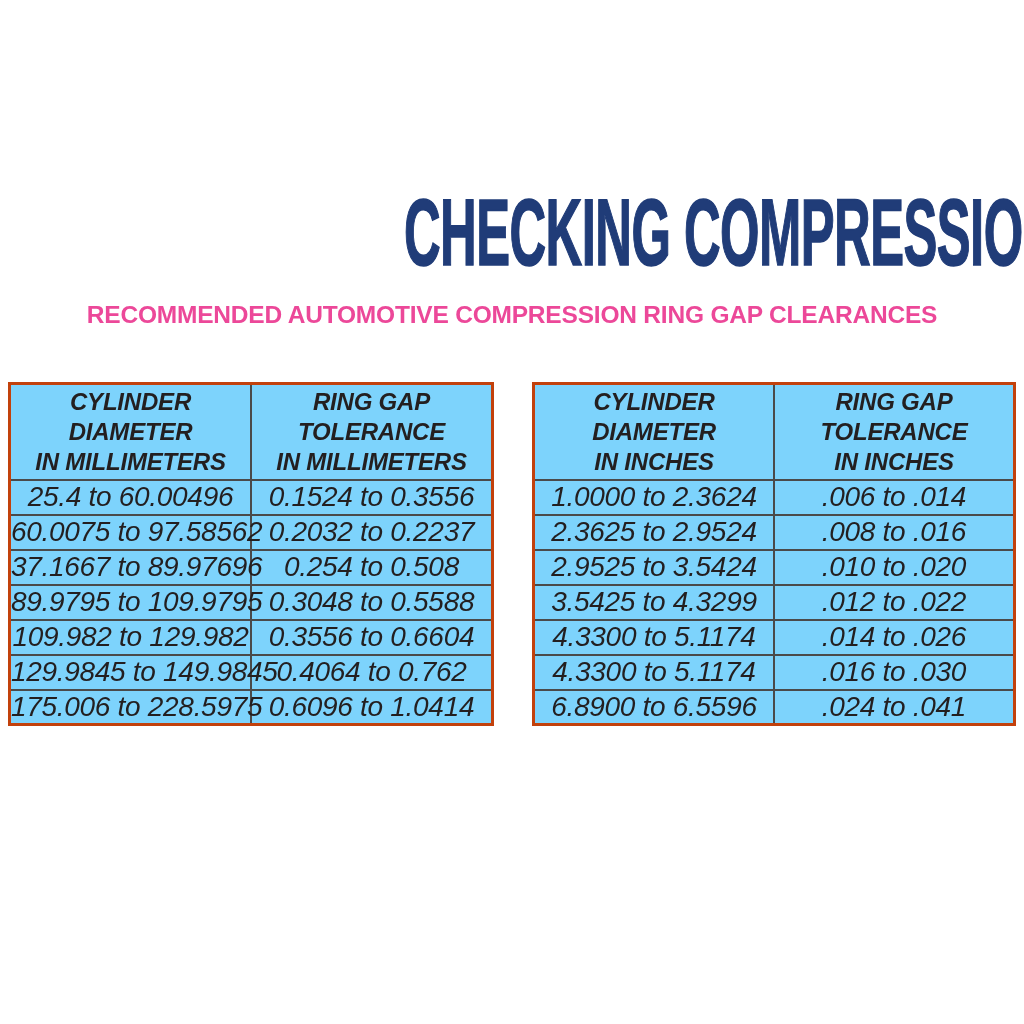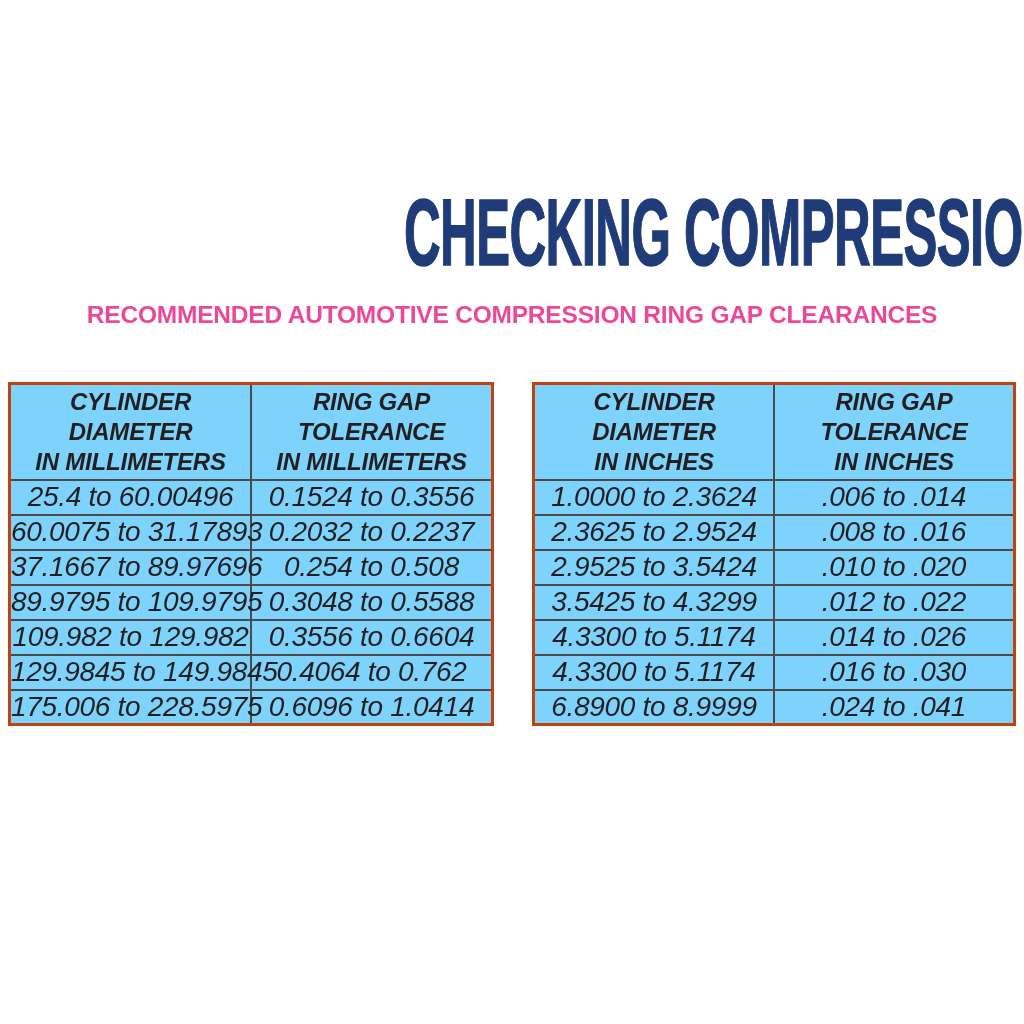--- a/index.html
+++ b/index.html
@@ -109,21 +109,21 @@
 TOLERANCE
 IN MILLIMETERS</th>
         </tr>
       </thead>
       <tbody>
           <tr>
             <td>25.4 to 60.00496</td>
             <td>0.1524 to 0.3556</td>
           </tr>
           <tr>
-            <td>60.0075 to 31.17893</td>
+            <td>60.0075 to 97.58562</td>
             <td>0.2032 to 0.2237</td>
           </tr>
           <tr>
             <td>37.1667 to 89.97696</td>
             <td>0.254 to 0.508</td>
           </tr>
           <tr>
             <td>89.9795 to 109.9795</td>
             <td>0.3048 to 0.5588</td>
           </tr>
@@ -172,20 +172,20 @@
           </tr>
           <tr>
             <td>4.3300 to 5.1174</td>
             <td>.014 to .026</td>
           </tr>
           <tr>
             <td>4.3300 to 5.1174</td>
             <td>.016 to .030</td>
           </tr>
           <tr>
-            <td>6.8900 to 8.9999</td>
+            <td>6.8900 to 6.5596</td>
             <td>.024 to .041</td>
           </tr>
         </tbody>
     </table>
 
   </div>
 </div>
 
 </body></html>

